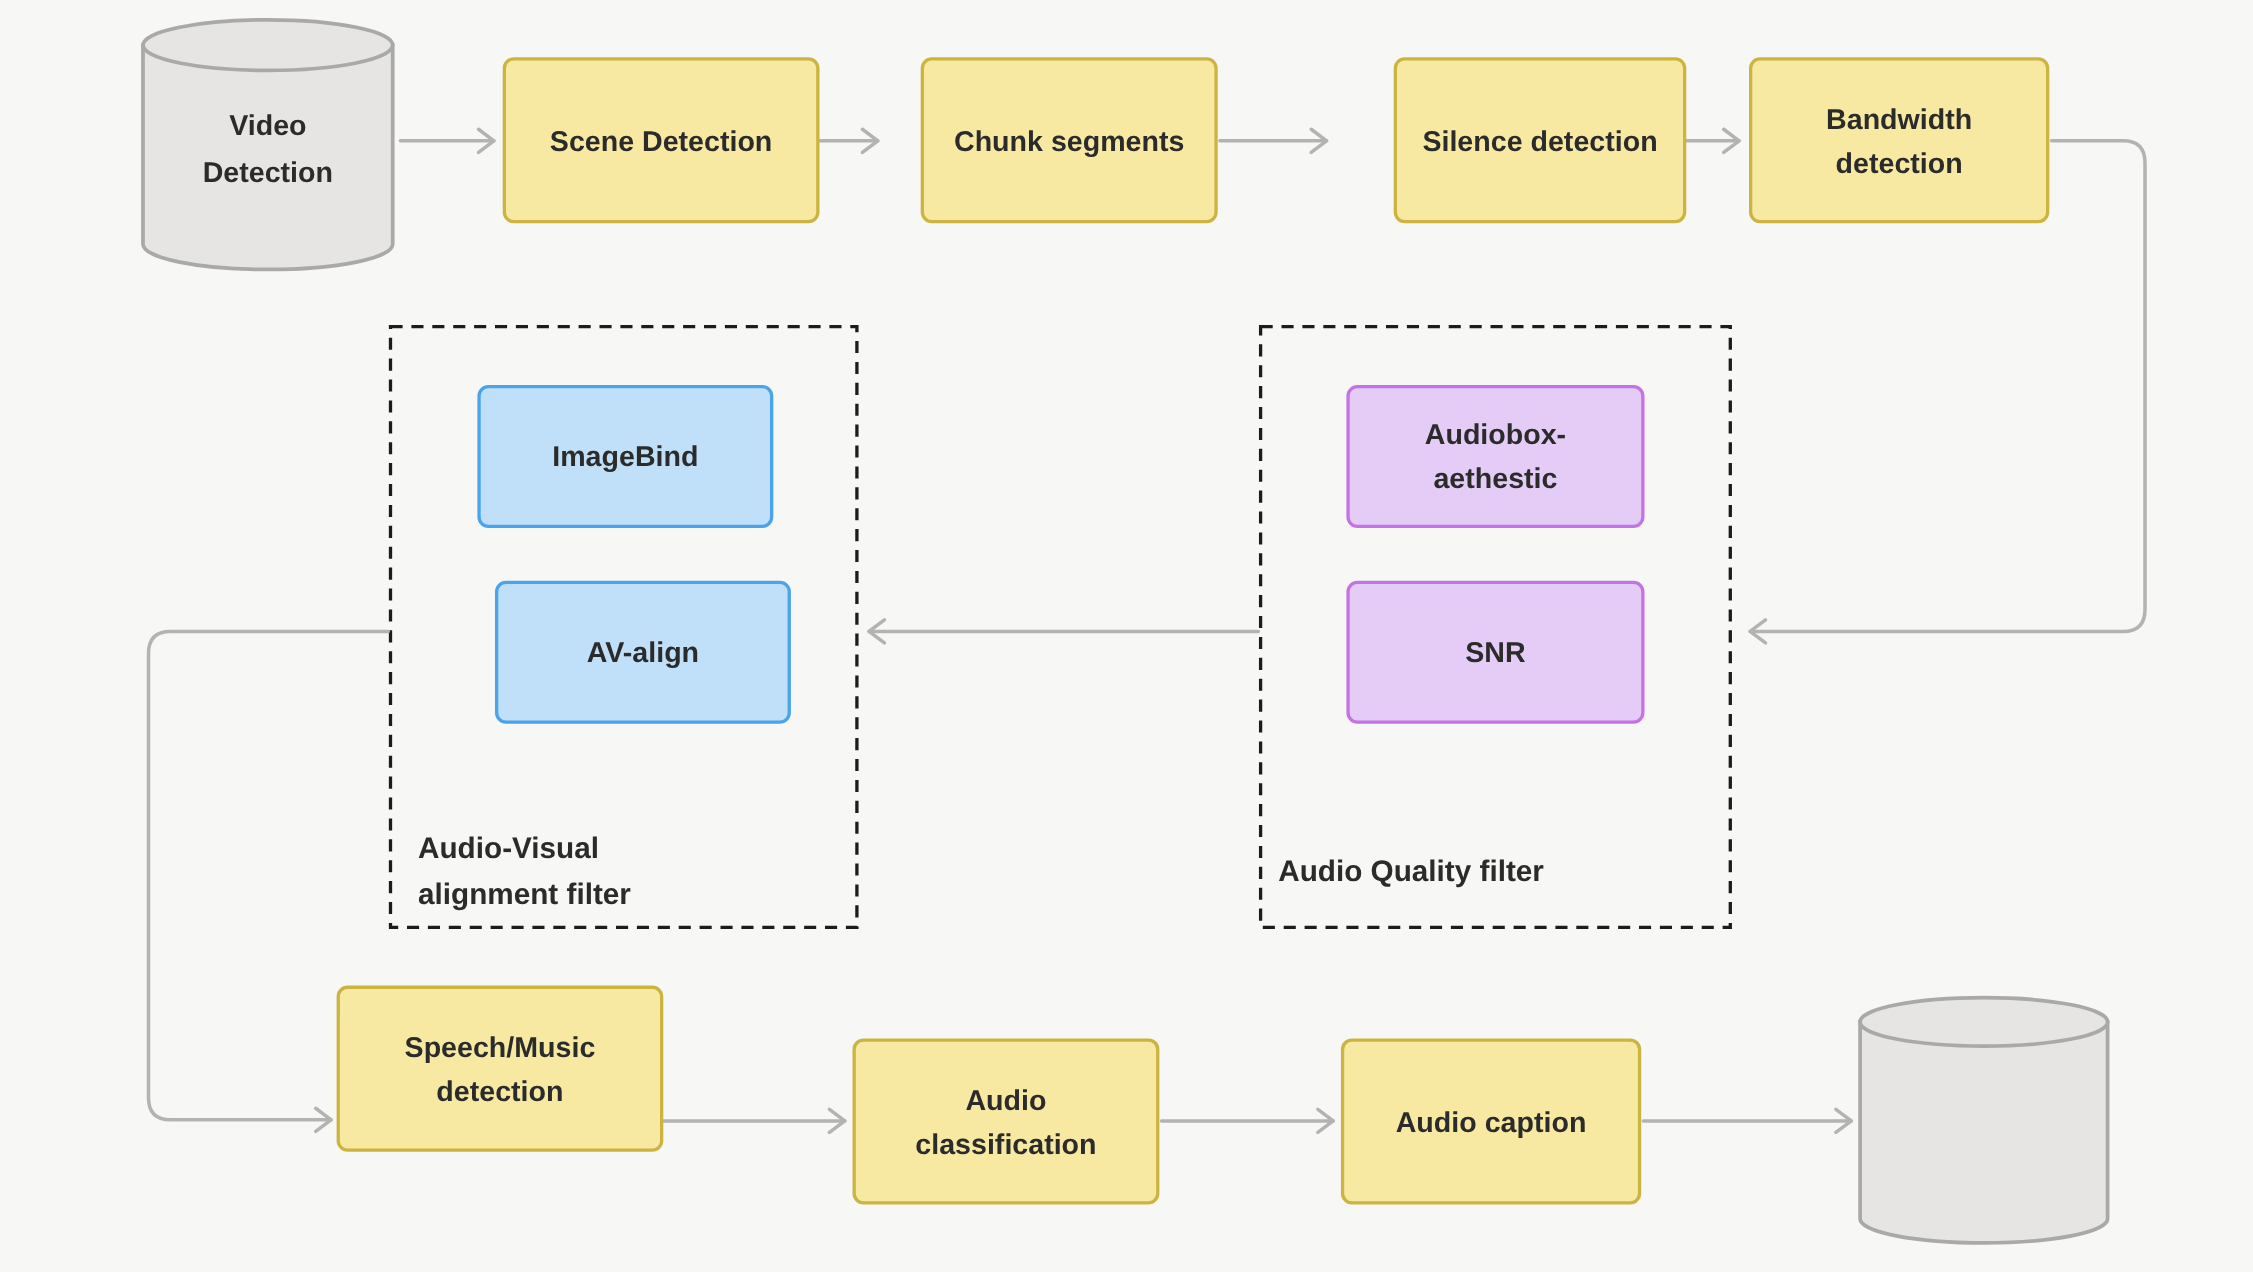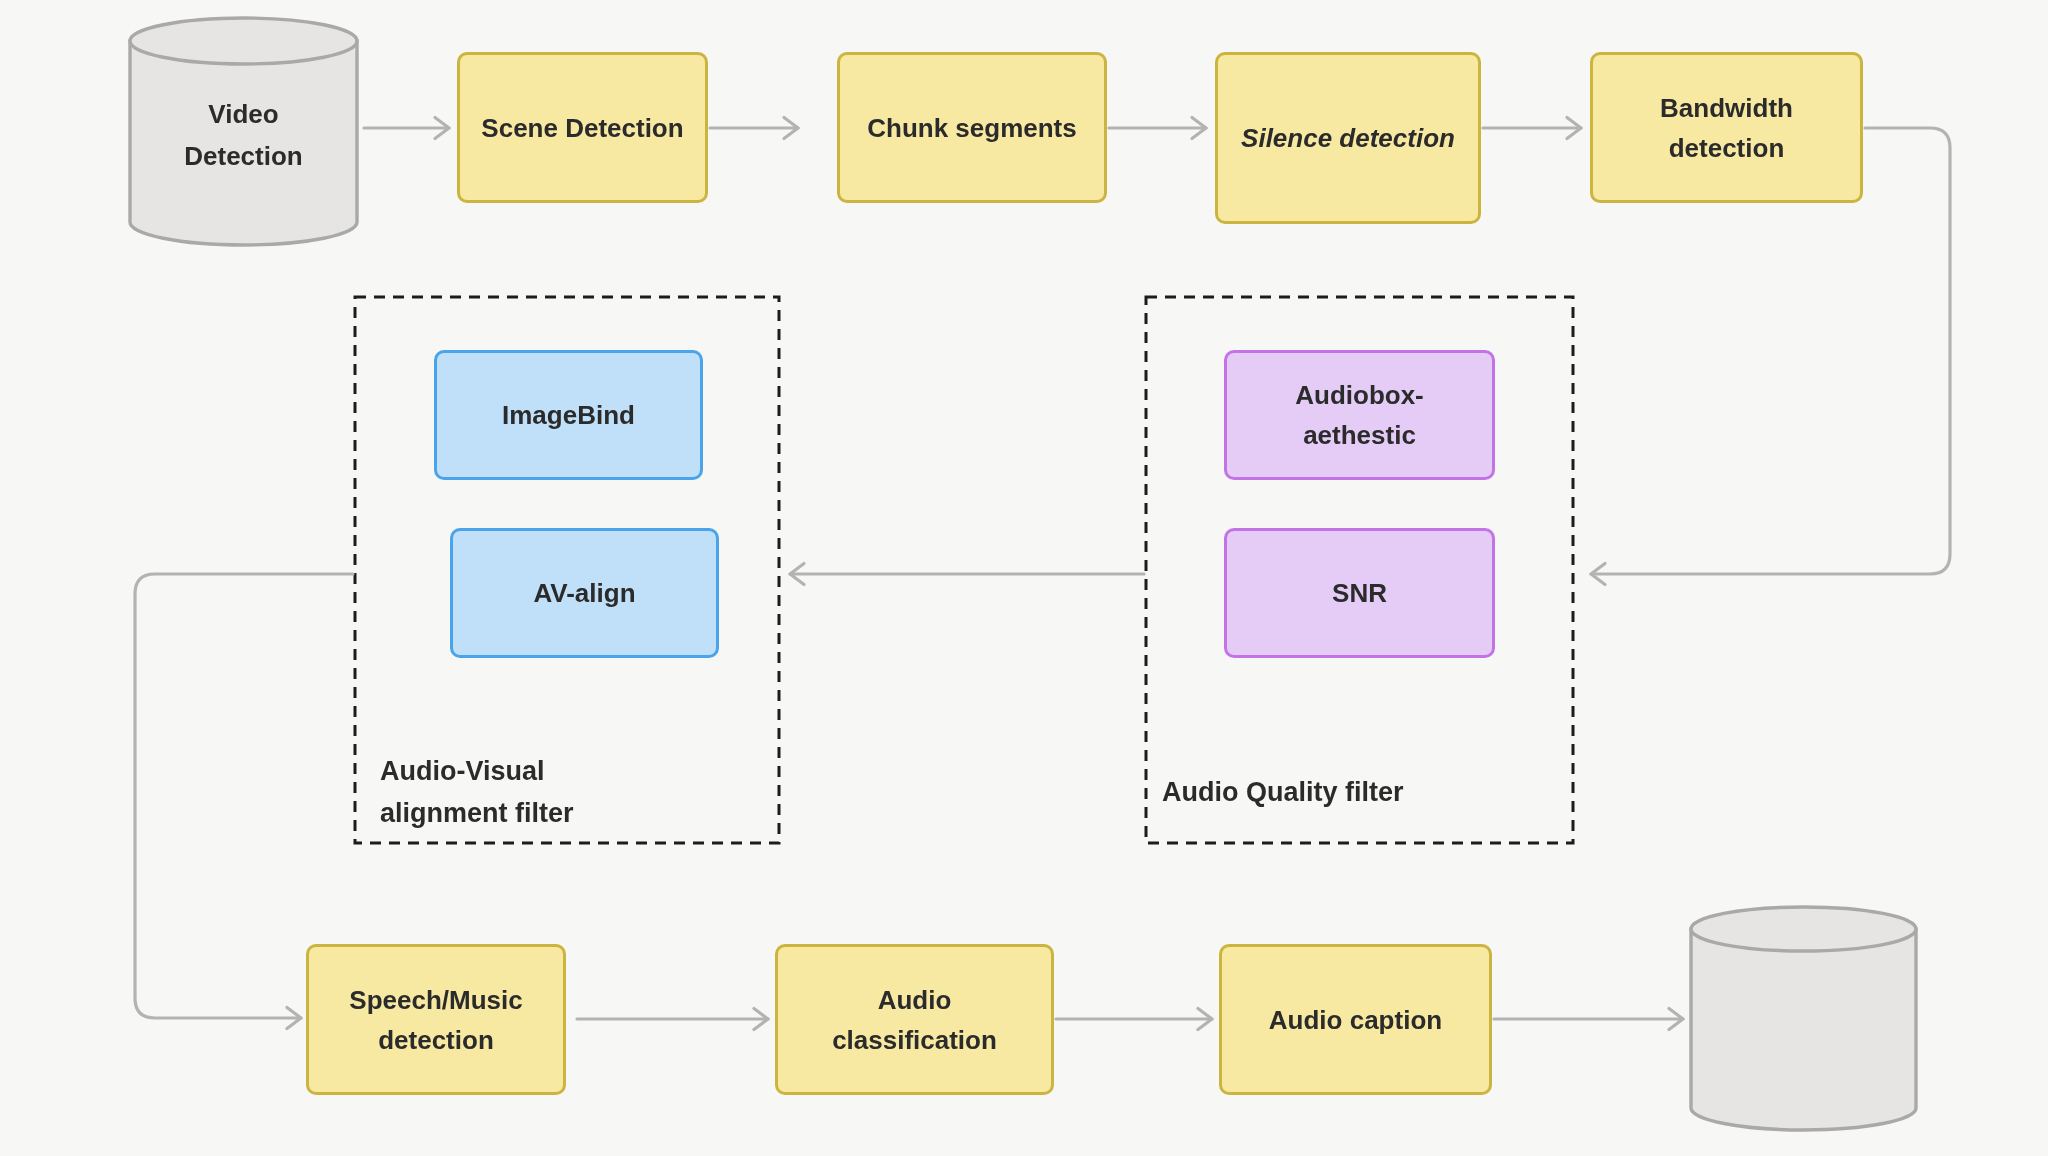--- a/index.html
+++ b/index.html
@@ -61,27 +61,27 @@
     <path class="edge" marker-end="url(#arrow)" d="M353,574 H155 Q135,574 135,594 V998 Q135,1018 155,1018 H301"></path>
     <path class="edge" marker-end="url(#arrow)" d="M577,1019 H768"></path>
     <path class="edge" marker-end="url(#arrow)" d="M1056,1019 H1212"></path>
     <path class="edge" marker-end="url(#arrow)" d="M1494,1019 H1683"></path>
   </svg>
 
   <div class="cyl-label" style="left:130px;top:32px;width:227px;height:206px;">
     <span class="lbl" style="max-width:150px;">Video Detection</span>
   </div>
 
-  <div class="node yellow" style="left:457px;top:52px;width:251px;height:151px;">
+  <div class="node yellow" style="left:457px;top:52px;width:288px;height:151px;">
     <span class="lbl">Scene Detection</span>
   </div>
   <div class="node yellow" style="left:837px;top:52px;width:270px;height:151px;">
     <span class="lbl">Chunk segments</span>
   </div>
-  <div class="node yellow" style="left:1215px;top:52px;width:266px;height:172px;font-style:italic;">
+  <div class="node yellow" style="left:1267px;top:52px;width:266px;height:151px;">
     <span class="lbl">Silence detection</span>
   </div>
   <div class="node yellow" style="left:1590px;top:52px;width:273px;height:151px;">
     <span class="lbl narrow-sm">Bandwidth detection</span>
   </div>
 
   <div class="node blue" style="left:434px;top:350px;width:269px;height:130px;">
     <span class="lbl">ImageBind</span>
   </div>
   <div class="node blue" style="left:434px;top:528px;width:269px;height:130px;margin-left:16px;">
@@ -91,21 +91,21 @@
   <div class="node purple" style="left:1224px;top:350px;width:271px;height:130px;">
     <span class="lbl narrow-sm">Audiobox-aethestic</span>
   </div>
   <div class="node purple" style="left:1224px;top:528px;width:271px;height:130px;">
     <span class="lbl">SNR</span>
   </div>
 
   <div class="group-label" style="left:380px;top:750px;width:250px;">Audio-Visual alignment filter</div>
   <div class="group-label" style="left:1162px;top:771px;width:330px;">Audio Quality filter</div>
 
-  <div class="node yellow" style="left:306px;top:944px;width:260px;height:151px;">
+  <div class="node yellow" style="left:306px;top:896px;width:297px;height:151px;">
     <span class="lbl narrow">Speech/Music detection</span>
   </div>
   <div class="node yellow" style="left:775px;top:944px;width:279px;height:151px;">
     <span class="lbl" style="max-width:195px;margin:0 auto;">Audio classification</span>
   </div>
   <div class="node yellow" style="left:1219px;top:944px;width:273px;height:151px;">
     <span class="lbl">Audio caption</span>
   </div>
 
 </div>

